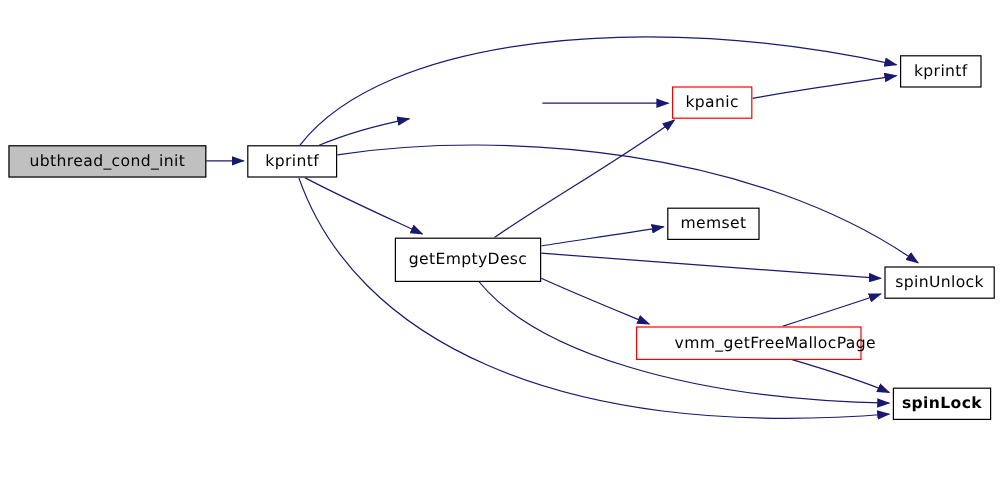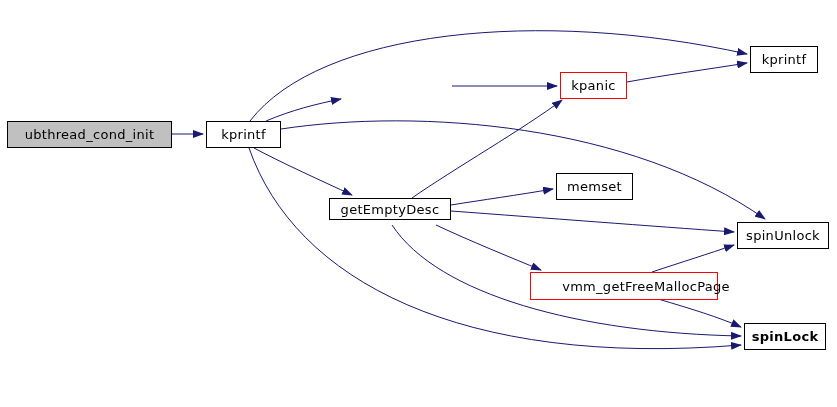--- a/index.html
+++ b/index.html
@@ -67,21 +67,21 @@
 
 
   <div class="node highlight" style="left:560px;top:72px;width:67px;height:27px;">
     <span>kpanic</span>
   </div>
 
   <div class="node" style="left:750px;top:46px;width:68px;height:27px;">
     <span>kprintf</span>
   </div>
 
-  <div class="node" style="left:329px;top:198px;width:122px;height:22px;">
+  <div class="node" style="left:329px;top:198px;width:122px;height:37px;">
     <span>getEmptyDesc</span>
   </div>
 
   <div class="node" style="left:556px;top:173px;width:77px;height:27px;">
     <span>memset</span>
   </div>
 
   <div class="node" style="left:737px;top:222px;width:92px;height:27px;">
     <span>spinUnlock</span>
   </div>

